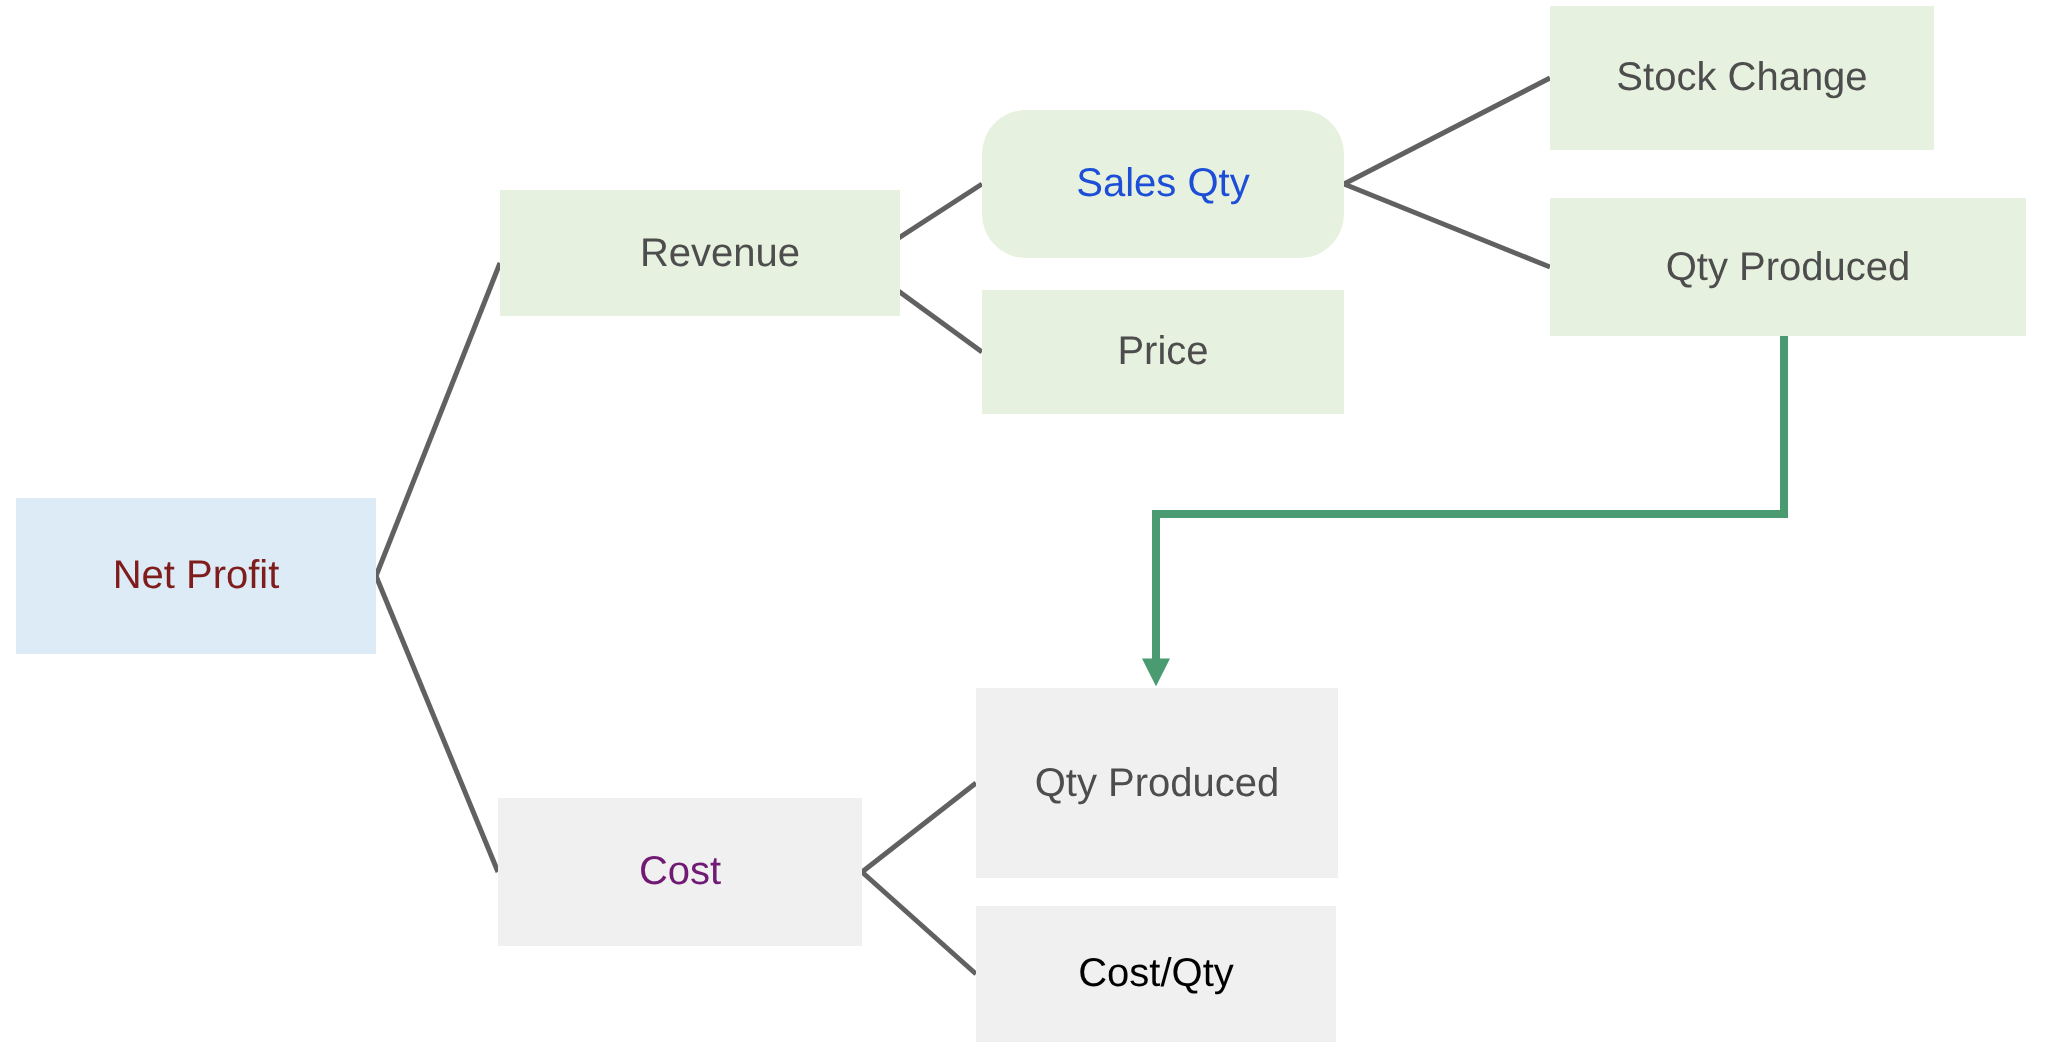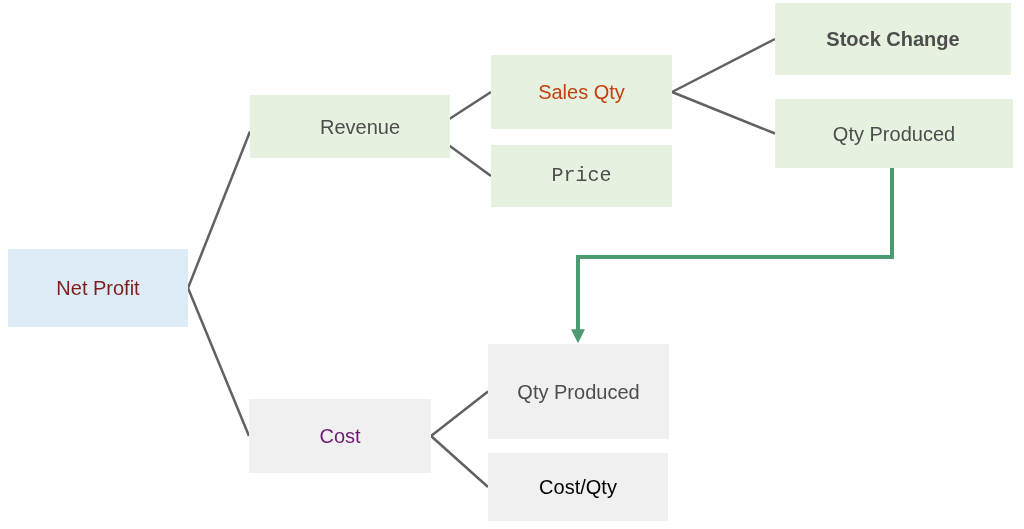--- a/index.html
+++ b/index.html
@@ -59,20 +59,20 @@
       <line x1="672" y1="92" x2="775" y2="39" stroke="#616161" stroke-width="2.5"></line>
       <line x1="672" y1="92" x2="775" y2="133.5" stroke="#616161" stroke-width="2.5"></line>
       <line x1="431" y1="436" x2="488" y2="391.5" stroke="#616161" stroke-width="2.5"></line>
       <line x1="431" y1="436" x2="488" y2="487" stroke="#616161" stroke-width="2.5"></line>
       <polyline points="892,168 892,257 578,257 578,339" fill="none" stroke="#4a9b72" stroke-width="4" marker-end="url(#arrowhead)"></polyline>
     </svg>
   <div id="node-layer">
       <div class="node" style="left: 8px; top: 249px; width: 180px; height: 78px; background: rgb(220, 235, 245); color: #7f1d1d;">Net Profit</div>
       <div class="node" style="left: 250px; top: 95px; width: 180px; height: 63px; background: rgb(231, 241, 223); color: rgb(77, 77, 77); padding-left: 20px;">Revenue</div>
       <div class="node" style="left: 249px; top: 399px; width: 182px; height: 74px; background: rgb(240, 240, 240); color: #701a75;">Cost</div>
-      <div class="node" style="left: 491px; top: 55px; width: 181px; height: 74px; background: rgb(231, 241, 223); color: #c2410c;">Sales Qty</div>
-      <div class="node" style="left: 491px; top: 145px; width: 181px; height: 62px; background: rgb(231, 241, 223); color: rgb(77, 77, 77); font-family: Liberation Mono, monospace;">Price</div>
-      <div class="node" style="left: 775px; top: 3px; width: 236px; height: 72px; background: rgb(231, 241, 223); color: rgb(77, 77, 77); font-weight: bold;">Stock Change</div>
+      <div class="node" style="left: 491px; top: 55px; width: 181px; height: 74px; background: rgb(231, 241, 223); color: #1d4ed8; border-radius: 22px;">Sales Qty</div>
+      <div class="node" style="left: 491px; top: 145px; width: 181px; height: 62px; background: rgb(231, 241, 223); color: rgb(77, 77, 77);">Price</div>
+      <div class="node" style="left: 775px; top: 3px; width: 192px; height: 72px; background: rgb(231, 241, 223); color: rgb(77, 77, 77);">Stock Change</div>
       <div class="node" style="left: 775px; top: 99px; width: 238px; height: 69px; background: rgb(231, 241, 223); color: rgb(77, 77, 77);">Qty Produced</div>
       <div class="node" style="left: 488px; top: 344px; width: 181px; height: 95px; background: rgb(240, 240, 240); color: rgb(77, 77, 77);">Qty Produced</div>
       <div class="node" style="left: 488px; top: 453px; width: 180px; height: 68px; background: rgb(240, 240, 240); color: #000000;">Cost/Qty</div>
     </div>
 </div>
 
 </body></html>

